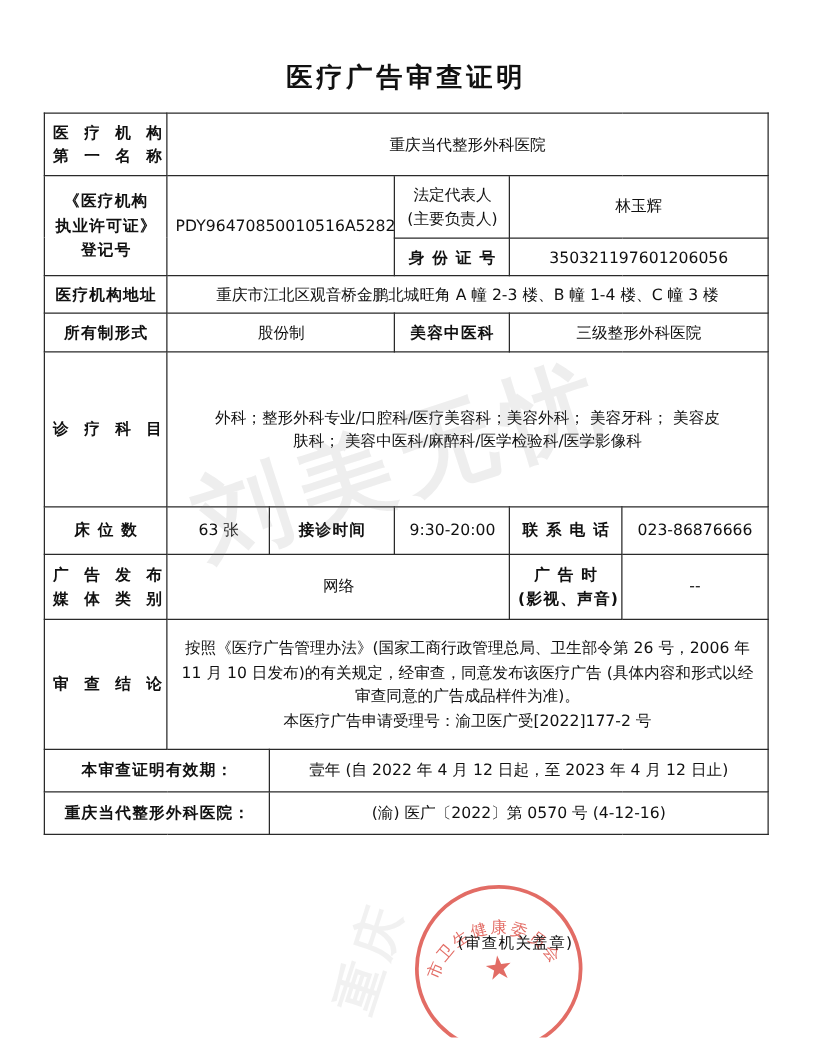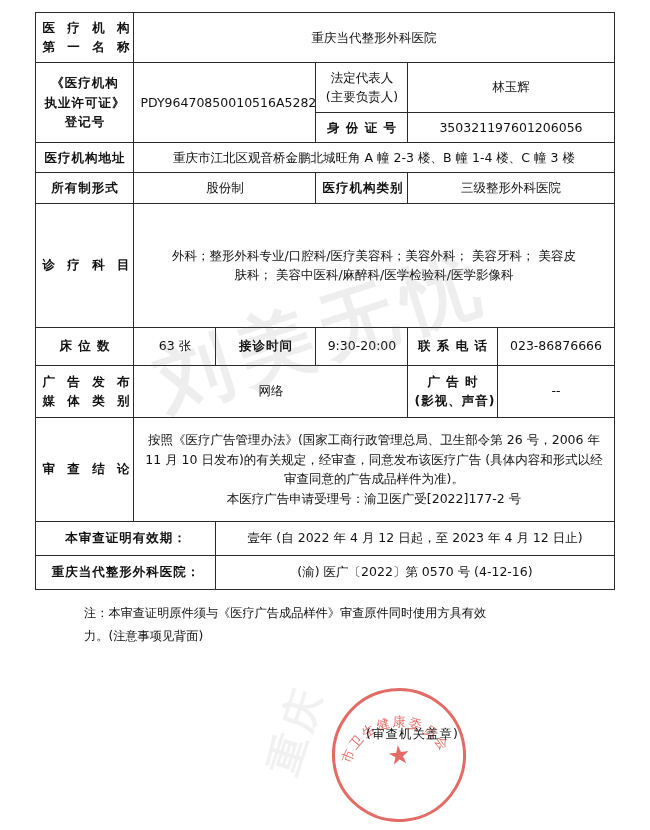--- a/index.html
+++ b/index.html
@@ -161,20 +161,21 @@
   }
 </style>
 </head>
 <body>
 
 <div class="page">
 
   <div class="watermark">刘美无忧</div>
   <div class="watermark2">重庆</div>
 
+  <div class="doc-title">医疗广告审查证明</div>
 
   <table class="cert">
     <colgroup>
       <col style="width:98px">
       <col style="width:82px">
       <col style="width:100px">
       <col style="width:92px">
       <col style="width:90px">
       <col style="width:116px">
     </colgroup>
@@ -208,21 +209,21 @@
       </tr>
 
       <tr>
         <td class="lbl">医疗机构地址</td>
         <td colspan="5">重庆市江北区观音桥金鹏北城旺角 A 幢 2-3 楼、B 幢 1-4 楼、C 幢 3 楼</td>
       </tr>
 
       <tr>
         <td class="lbl">所有制形式</td>
         <td colspan="2">股份制</td>
-        <td class="lbl">医疗机构类别</td>
+        <td class="lbl">美容中医科</td>
         <td colspan="2">三级整形外科医院</td>
       </tr>
 
       <tr style="height:124px">
         <td class="lbl-sp">诊 疗 科 目</td>
         <td colspan="5" class="dept-cell">
           <div>外科；整形外科专业/口腔科/医疗美容科；美容外科； 美容牙科； 美容皮</div>
           <div>肤科； 美容中医科/麻醉科/医学检验科/医学影像科</div>
         </td>
       </tr>
@@ -264,24 +265,20 @@
         <td colspan="4">壹年 (自 2022 年 4 月 12 日起，至 2023 年 4 月 12 日止)</td>
       </tr>
 
       <tr style="height:34px">
         <td colspan="2" class="lbl">重庆当代整形外科医院：</td>
         <td colspan="4">(渝) 医广〔2022〕第 0570 号 (4-12-16)</td>
       </tr>
     </tbody>
   </table>
 
-  <div class="note-block">
-    <div>注：本审查证明原件须与《医疗广告成品样件》审查原件同时使用方具有效</div>
-    <div>力。(注意事项见背面)</div>
-  </div>
 
   <div class="sign-block">
     <div class="seal">
       <svg class="arc-top" viewBox="0 0 128 128">
         <defs>
           <path id="arcpath" d="M 16,74 A 50,50 0 0 1 112,74" fill="none"></path>
         </defs>
         <text text-anchor="middle">
           <textPath href="#arcpath" startOffset="50%">市卫生健康委员会</textPath>
         </text>

